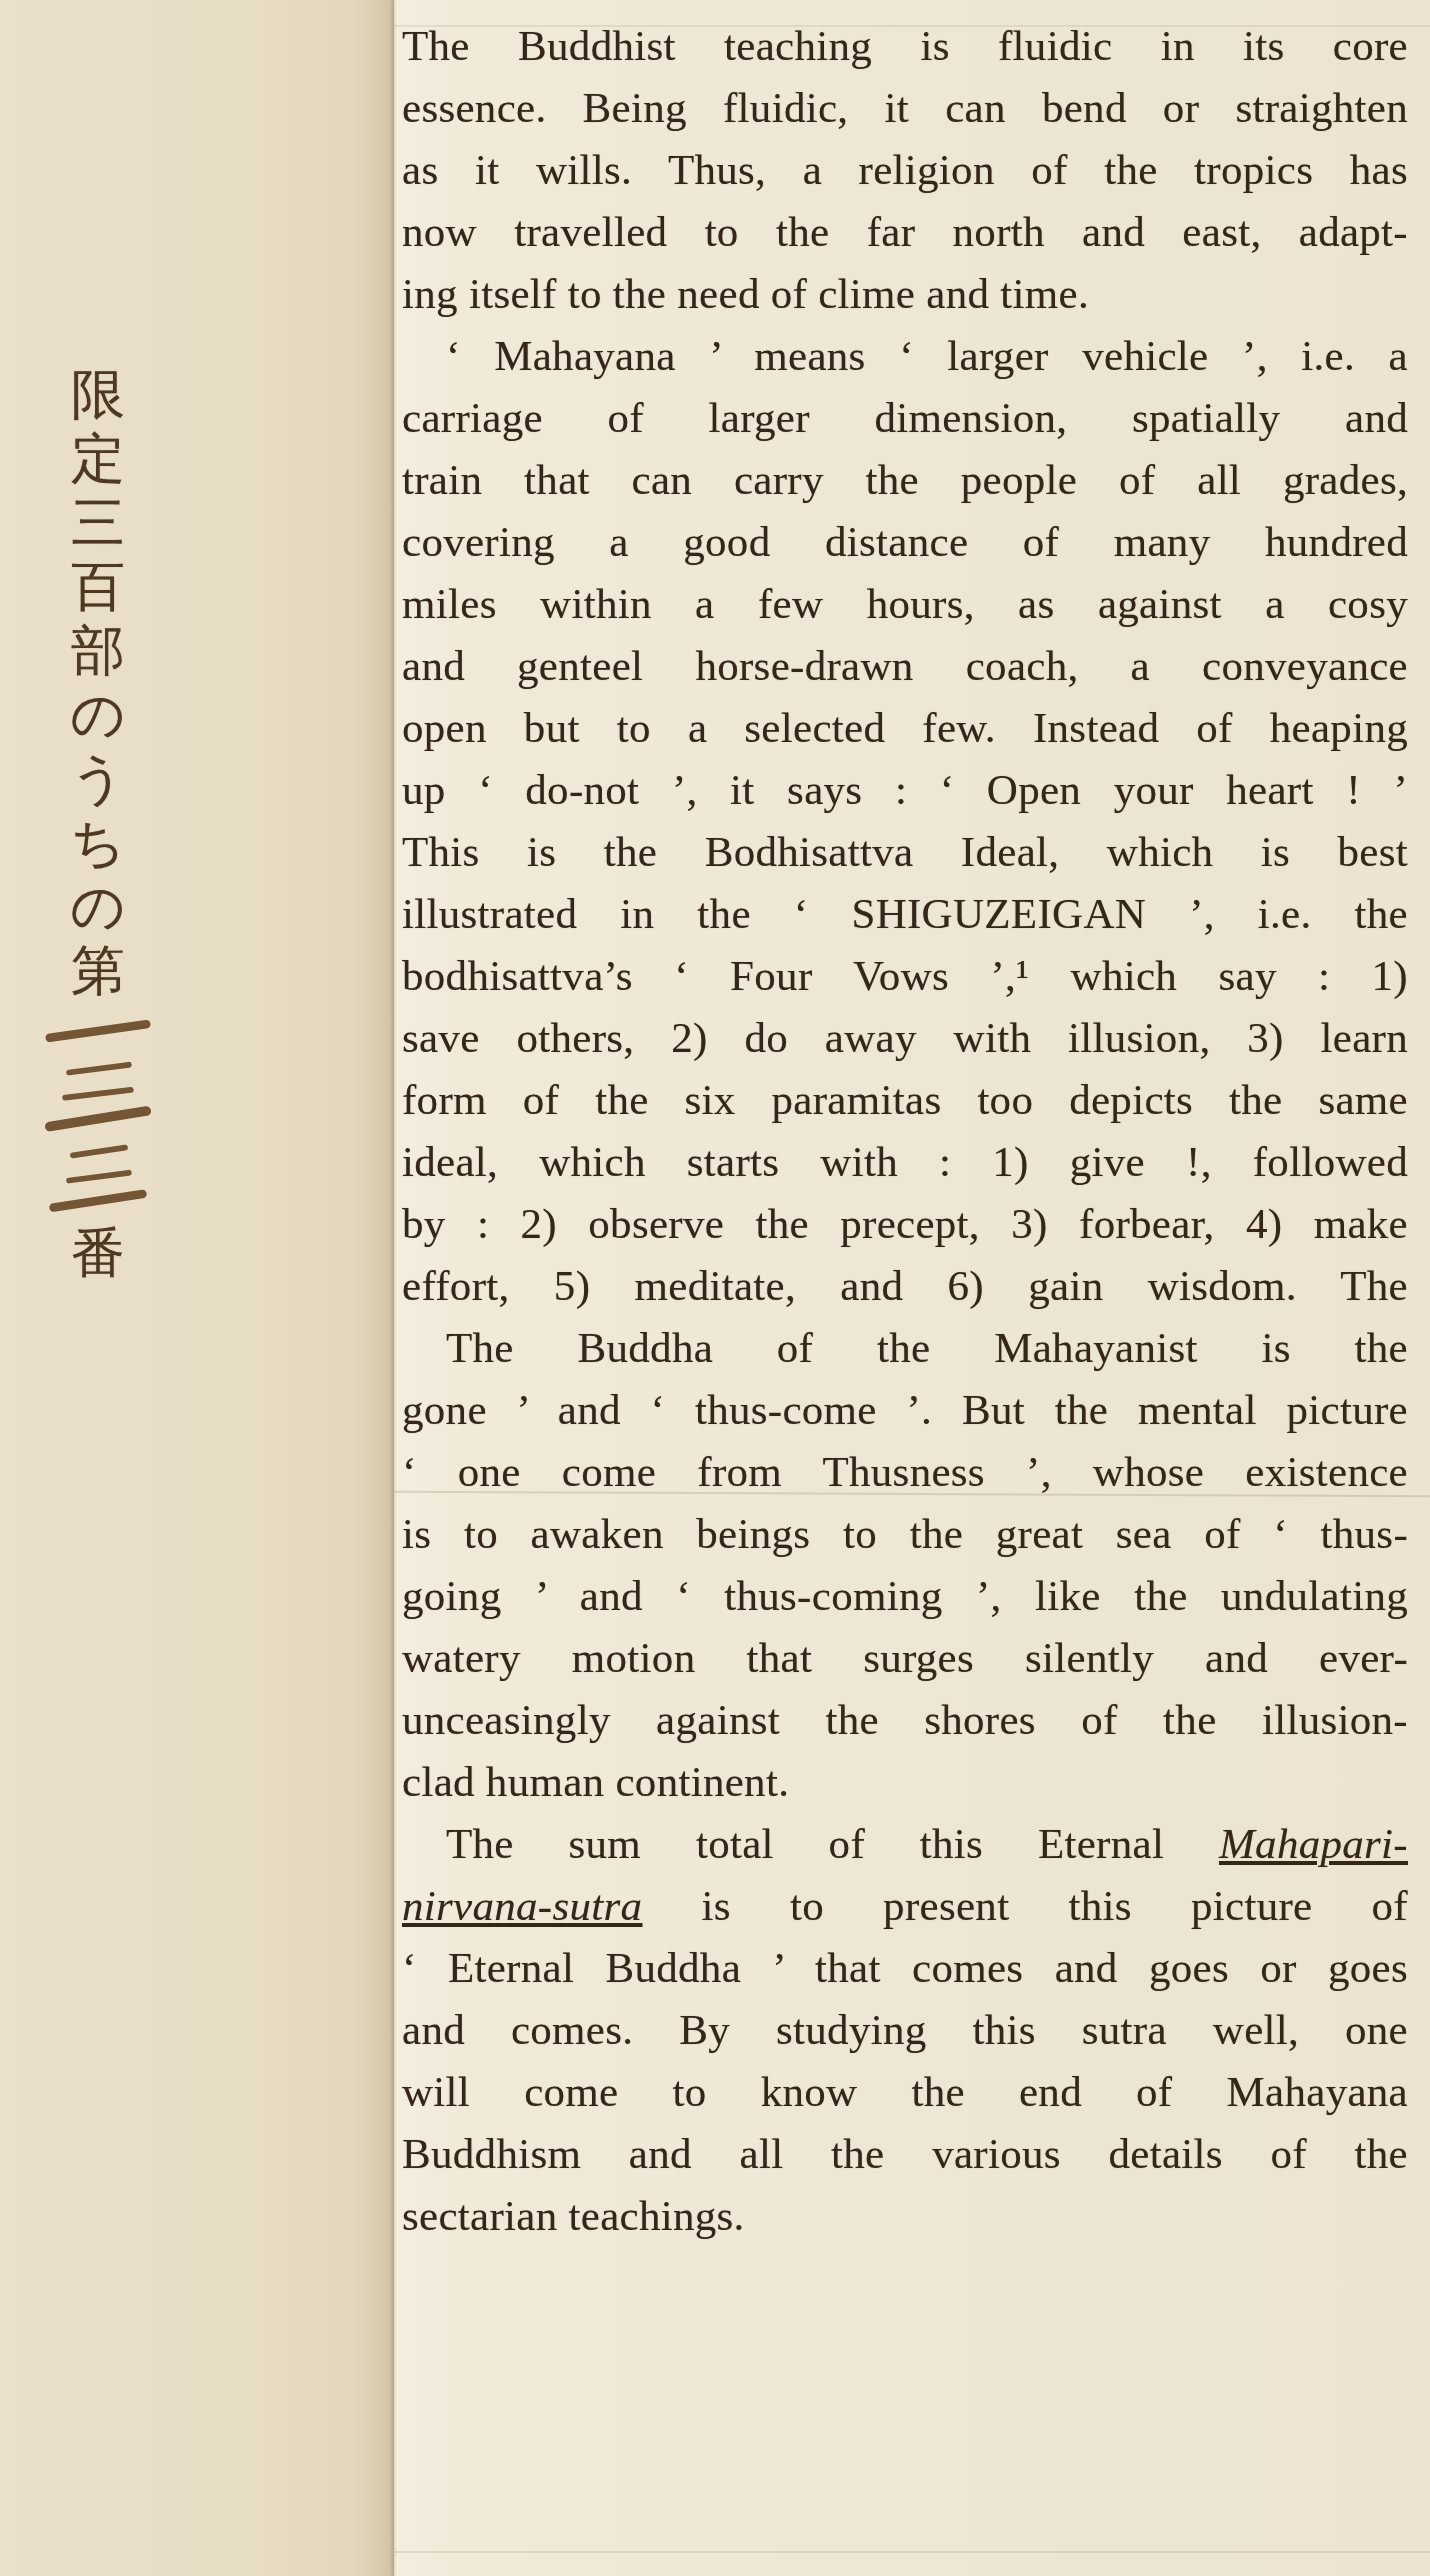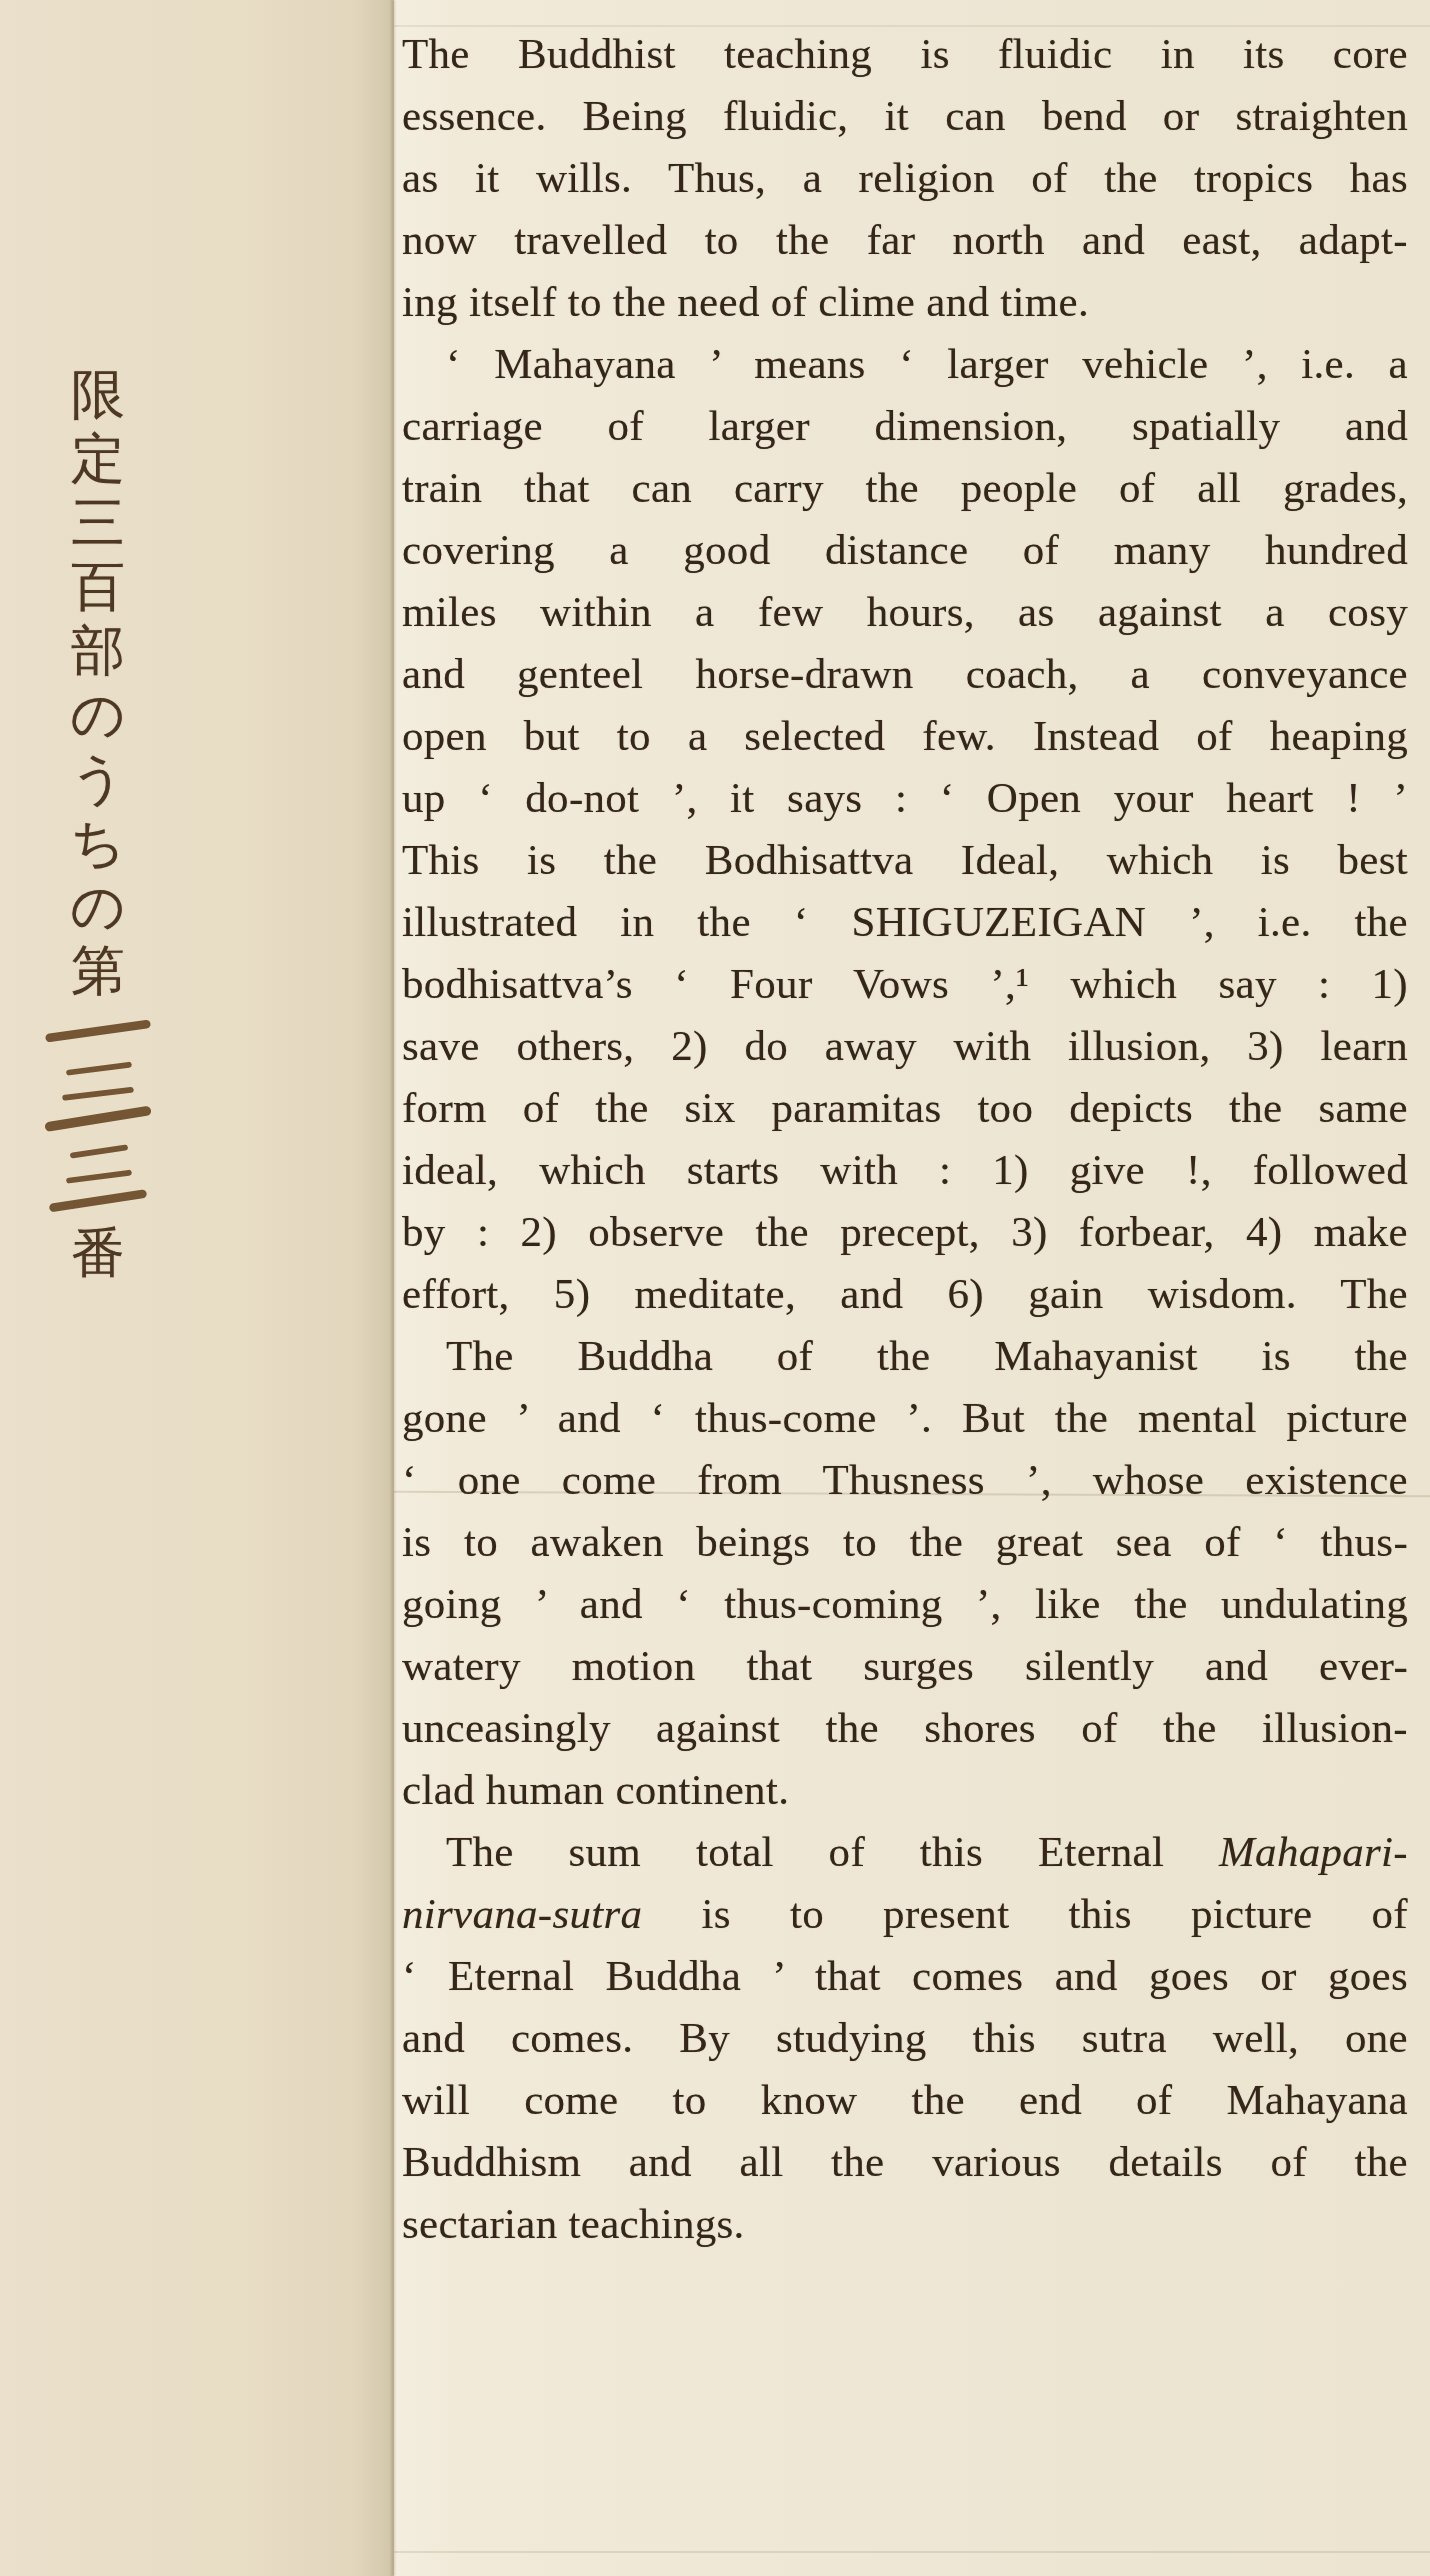--- a/index.html
+++ b/index.html
@@ -25,28 +25,28 @@
   
   #colophon{position:absolute;left:48px;top:363px;width:100px;
     display:flex;flex-direction:column;align-items:center;}
   .kchar{height:64px;width:100px;display:flex;align-items:center;justify-content:center;
     font-family:"DejaVu Serif","Liberation Serif",serif;font-size:54px;color:#4e3823;
     text-shadow:0 0 1px rgba(78,56,35,.4);}
   .hand{display:flex;align-items:center;justify-content:center;width:108px;}
   .hand svg{display:block;}
 
   
-  #text-block{position:absolute;left:402px;top:23px;width:1006px;color:#342619;
+  #text-block{position:absolute;left:402px;top:15px;width:1006px;color:#342619;
     font-size:43px;letter-spacing:0.3px;
     text-shadow:0 0 1px rgba(52,38,25,.38);}
   .line{height:62px;line-height:62px;text-align:justify;overflow:hidden;
     white-space:normal;}
   .line.just::after{content:"";display:inline-block;width:100%;}
   .line.ind{text-indent:44px;}
-  .line .i{font-style:italic;}
+  .line .i{font-style:italic;text-decoration:underline;}
 </style>
 </head>
 <body>
 
 <div id="page">
   <div id="left-page"></div>
   <div id="sheet"></div>
   <div id="seam"></div>
   <div class="crease c1"></div>
   <div class="crease c2"></div>

